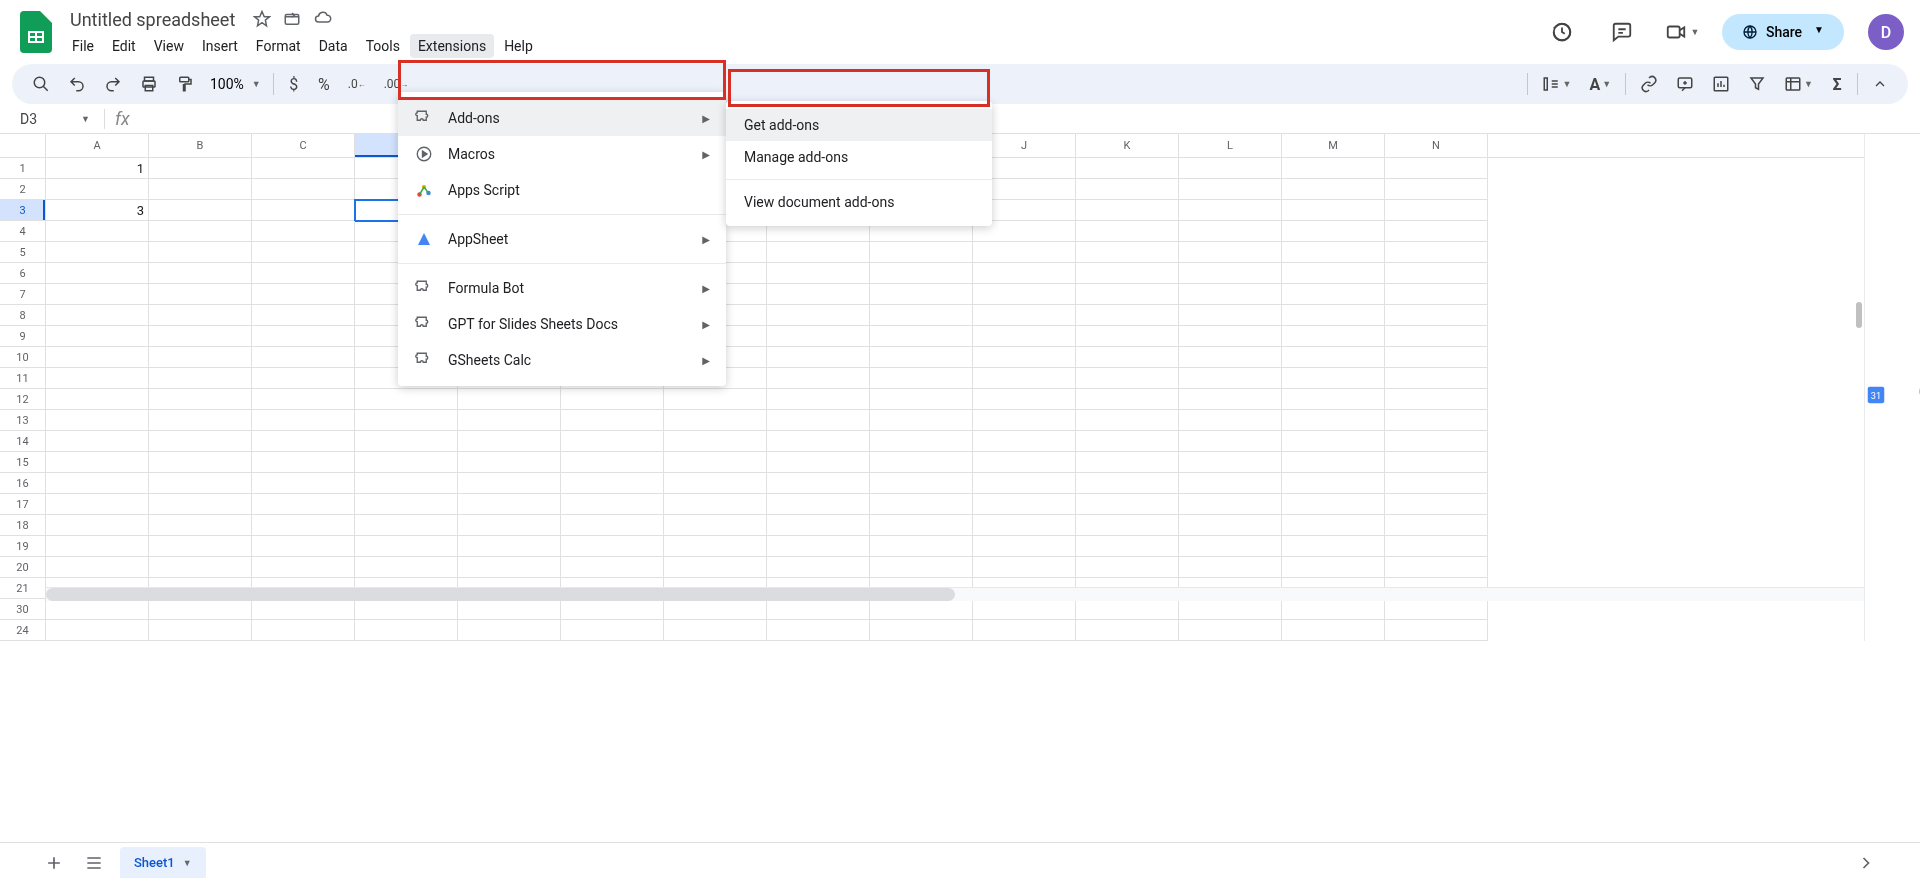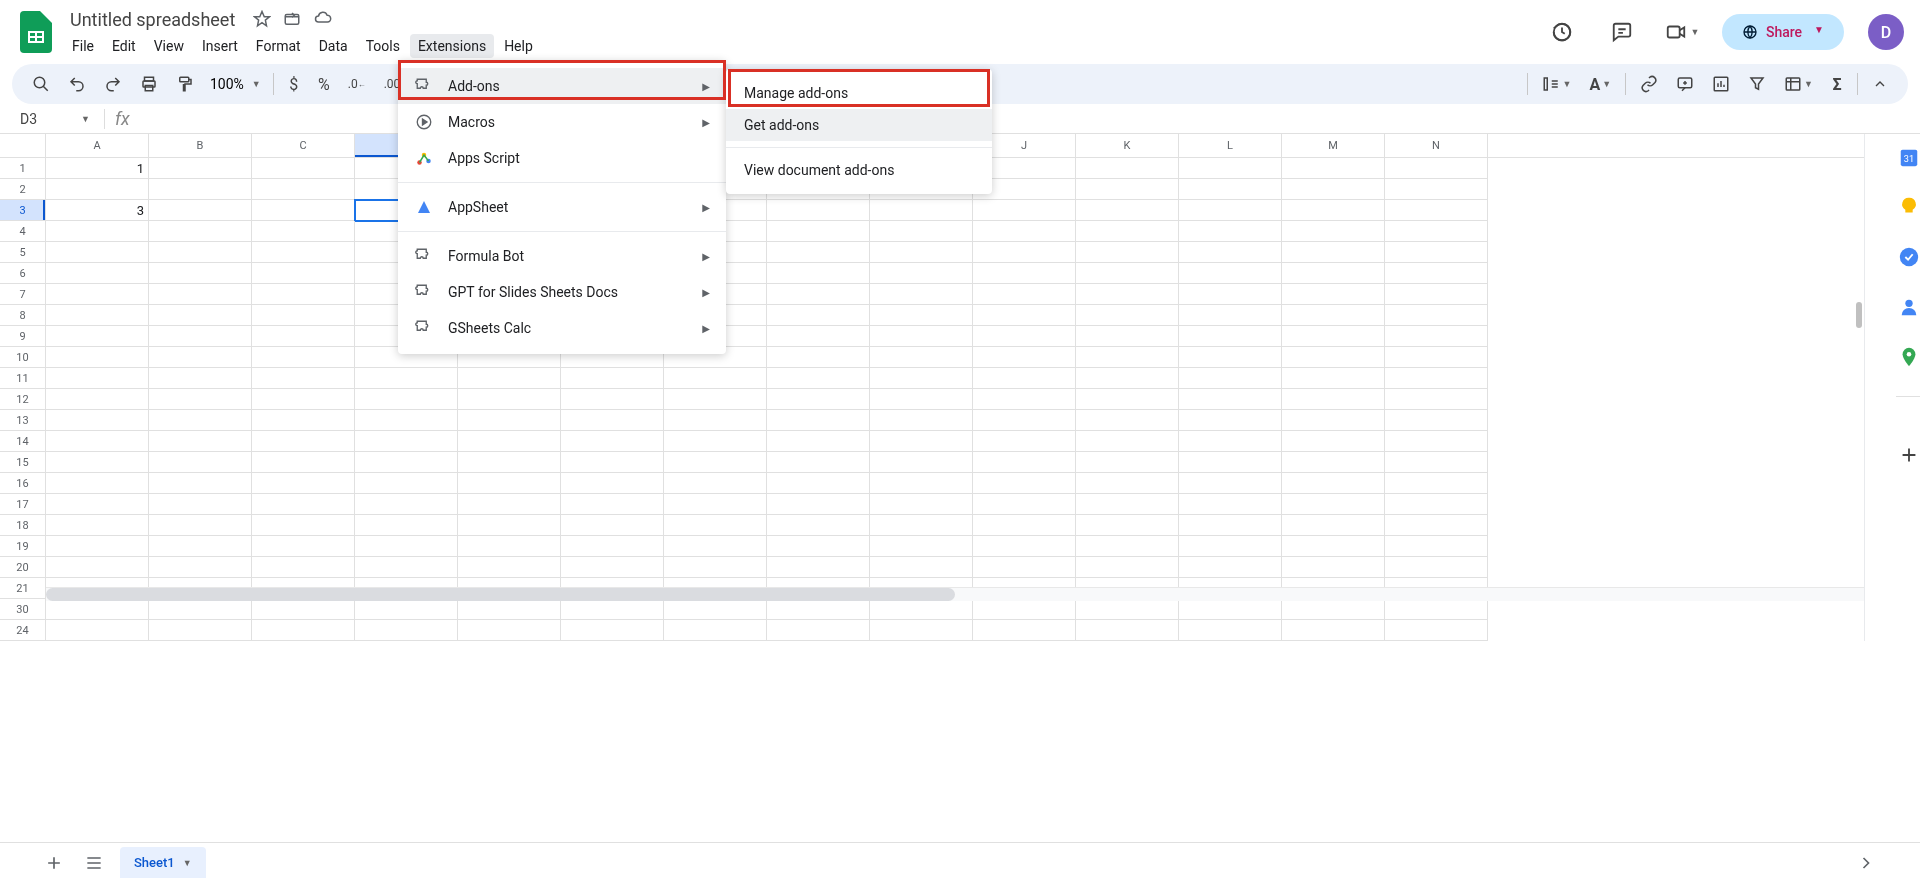--- a/index.html
+++ b/index.html
@@ -10,21 +10,21 @@
 .title-area { flex: 1; }
 .title-row { display: flex; align-items: center; gap: 12px; }
 .doc-title { font-size: 18px; color: #444; padding: 2px 6px; }
 .title-icons { display: flex; gap: 12px; color: #5f6368; }
 .title-icons span { cursor: pointer; }
 .menu-bar { display: flex; gap: 2px; margin-top: 2px; }
 .menu-item { padding: 4px 8px; font-size: 14px; color: #202124; border-radius: 4px; cursor: pointer; }
 .menu-item.active { background: #e8eaed; }
 .header-right { display: flex; align-items: center; gap: 20px; }
 .icon-btn { width: 40px; height: 40px; display: flex; align-items: center; justify-content: center; border-radius: 50%; cursor: pointer; color: #444; }
-.share-btn { background: #c2e7ff; color: #be185d; padding: 10px 20px; border-radius: 40px; display: flex; align-items: flex-start; gap: 8px; font-size: 14px; font-weight: 500; cursor: pointer; }
+.share-btn { background: #c2e7ff; color: #000000; padding: 10px 20px; border-radius: 40px; display: flex; align-items: flex-start; gap: 8px; font-size: 14px; font-weight: 500; cursor: pointer; }
 .share-btn .dd { margin-left: 4px; font-size: 10px; }
 .avatar { width: 36px; height: 36px; border-radius: 50%; background: #7b5ec6; color: #fff; display: flex; align-items: center; justify-content: center; font-size: 16px; font-weight: 500; margin-left: 4px; }
 
 .toolbar { margin: 0 12px; background: #edf2fa; border-radius: 24px; height: 40px; display: flex; align-items: center; padding: 0 12px; gap: 2px; }
 .tool-btn { padding: 6px 8px; border-radius: 4px; cursor: pointer; color: #444; display: flex; align-items: center; justify-content: center; min-width: 28px; height: 30px; }
 .tool-sep { width: 1px; height: 22px; background: #c7c7c7; margin: 0 4px; }
 .zoom-sel { padding: 4px 6px; font-size: 14px; display: flex; align-items: center; gap: 8px; justify-content: flex-end; }
 .dd-arrow { font-size: 9px; color: #666; }
 .toolbar-collapse { margin-left: auto; }
 
@@ -43,24 +43,24 @@
 .col-h.sel::after { content: ''; position: absolute; bottom: 0; left: 0; right: 0; height: 2px; background: #0b57d0; }
 
 .grid-rows { }
 .grid-row { display: flex; height: 21px; }
 .row-h { width: 46px; text-align: center; font-size: 11px; color: #5f6368; border-right: 1px solid #e0e0e0; border-bottom: 1px solid #e0e0e0; line-height: 21px; background: #fff; }
 .row-h.sel { background: #d3e3fd; color: #0b57d0; position: relative; }
 .row-h.sel::after { content: ''; position: absolute; right: 0; top: 0; bottom: 0; width: 2px; background: #0b57d0; }
 .cell { width: 103px; border-right: 1px solid #e0e0e0; border-bottom: 1px solid #e0e0e0; font-size: 13px; padding: 0 4px; text-align: right; line-height: 21px; color: #202124; }
 .cell.selected { outline: 2px solid #1a73e8; outline-offset: -1px; }
 
-.side-panel { width: 56px; border-left: 1px solid #e8eaed; display: flex; flex-direction: column; align-items: flex-end; padding-top: 12px; gap: 28px; }
+.side-panel { width: 56px; border-left: 1px solid #e8eaed; display: flex; flex-direction: row; align-items: center; padding-top: 12px; gap: 28px; }
 .side-icon { width: 22px; height: 22px; cursor: pointer; display: flex; align-items: center; justify-content: center; }
 
-.dropdown-menu { position: absolute; background: #fff; box-shadow: 0 2px 10px rgba(0,0,0,0.2); border-radius: 4px; padding: 8px 0; z-index: 100; }
+.dropdown-menu { position: absolute; background: #fff; box-shadow: 0 2px 10px rgba(0,0,0,0.2); border-radius: 4px; padding: 8px 0; z-index: 100; margin-top: 32px; }
 .menu1 { top: 60px; left: 398px; width: 328px; }
 .menu2 { top: 69px; left: 726px; width: 266px; }
 .dm-item { padding: 8px 16px; font-size: 14px; color: #202124; display: flex; align-items: center; gap: 14px; cursor: pointer; position: relative; }
 .dm-item.hover { background: #eef0f2; }
 .dm-icon { width: 20px; height: 20px; display: flex; align-items: center; justify-content: center; color: #5f6368; }
 .dm-arrow { margin-left: auto; font-size: 10px; color: #5f6368; }
 .dm-sep { height: 1px; background: #e8eaed; margin: 6px 0; }
 .highlight-red { position: absolute; border: 3px solid #d93025; pointer-events: none; z-index: 200; }
 .hl1 { top: 60px; left: 398px; width: 328px; height: 40px; }
 .hl2 { top: 69px; left: 728px; width: 262px; height: 38px; }
@@ -768,25 +768,25 @@
       <span class="dm-icon">
         <svg width="18" height="18" viewBox="0 0 24 24" fill="none" stroke="#5f6368" stroke-width="1.8">
           <path d="M9 3h6v4a2 2 0 1 1 0 4v4h-4a2 2 0 1 0-4 0H3v-6a2 2 0 1 1 0-4V3h6z"></path>
         </svg>
       </span>
       <span>GSheets Calc</span>
       <span class="dm-arrow">▶</span>
     </div>
   </div>
 <div class="dropdown-menu menu2" id="addons-submenu">
+    <div class="dm-item hover" style="padding-left: 18px;">
+      <span>Get add-ons</span>
+    </div>
     <div class="dm-item" style="padding-left: 18px;">
       <span>Manage add-ons</span>
-    </div>
-    <div class="dm-item hover" style="padding-left: 18px;">
-      <span>Get add-ons</span>
     </div>
     <div class="dm-sep"></div>
     <div class="dm-item" style="padding-left: 18px;">
       <span>View document add-ons</span>
     </div>
   </div>
 <div class="highlight-red hl1"></div>
 <div class="highlight-red hl2"></div>
 
 <div class="bottom-bar">

